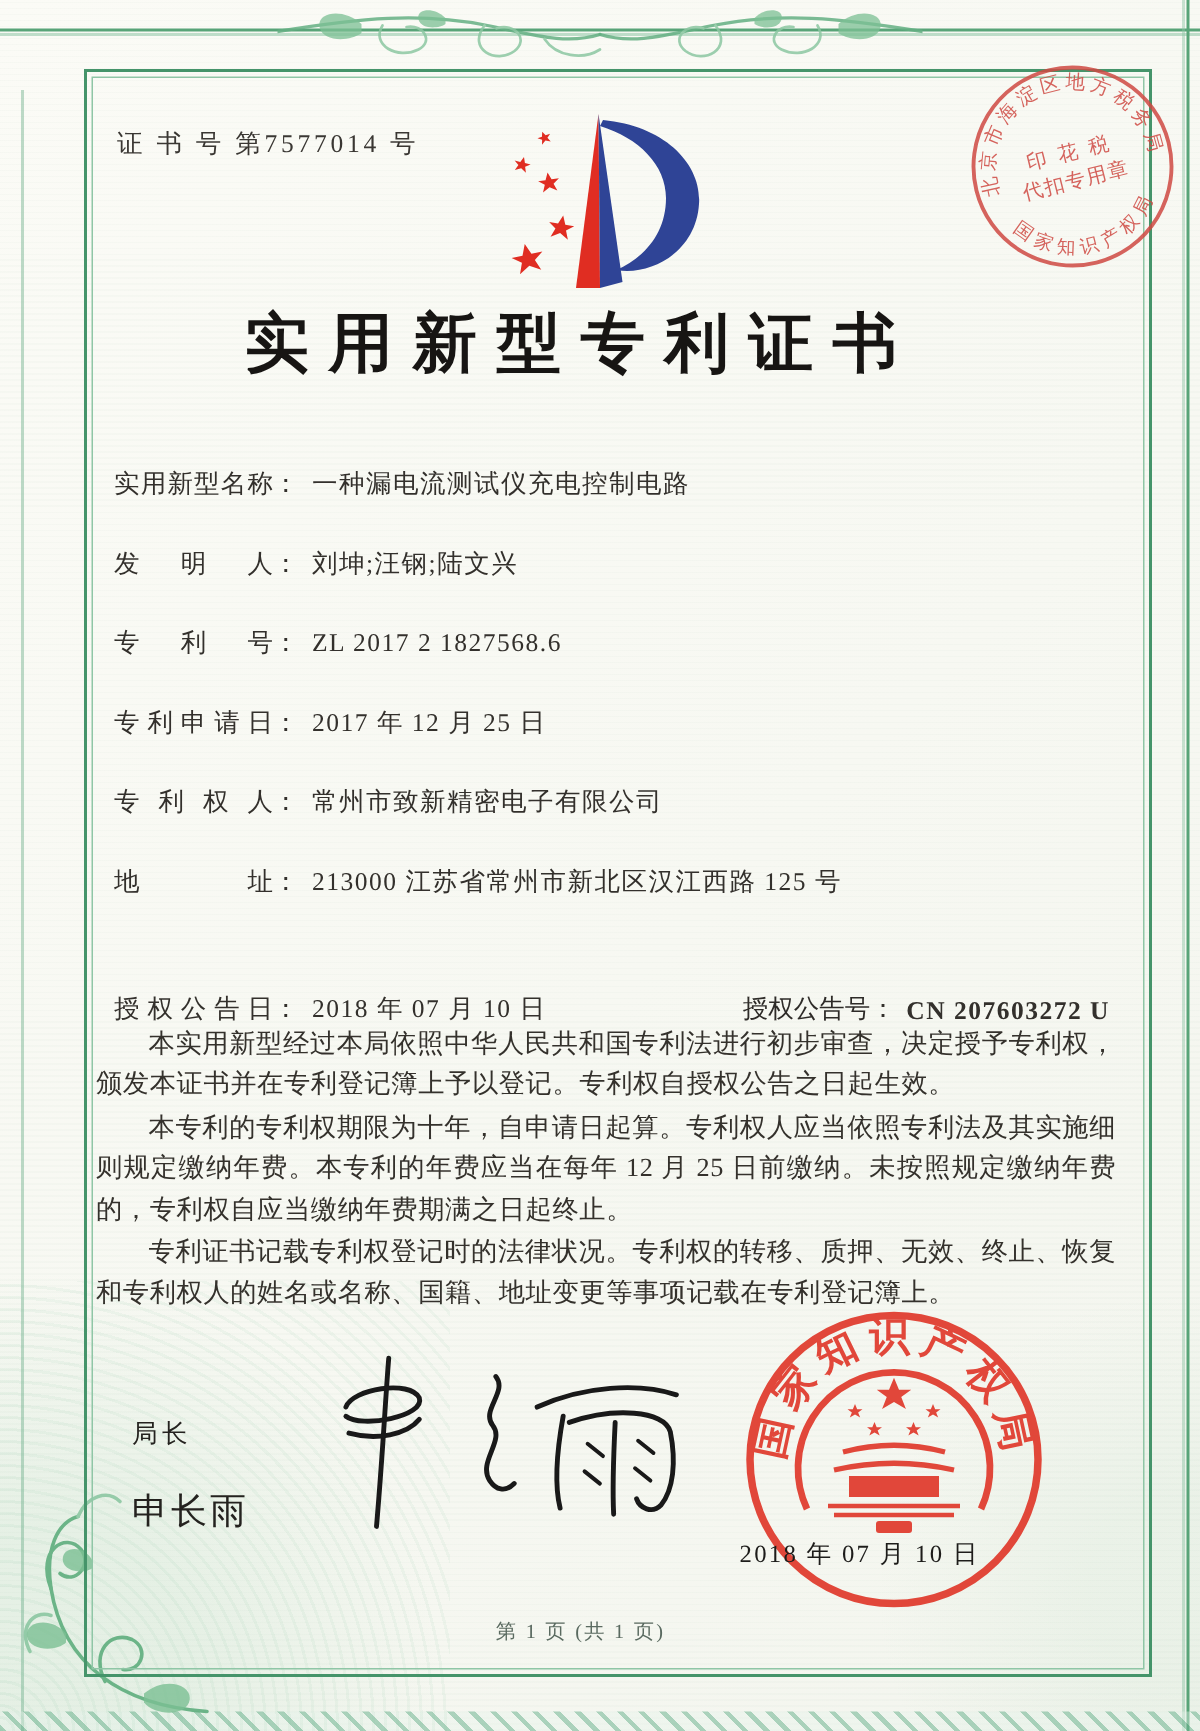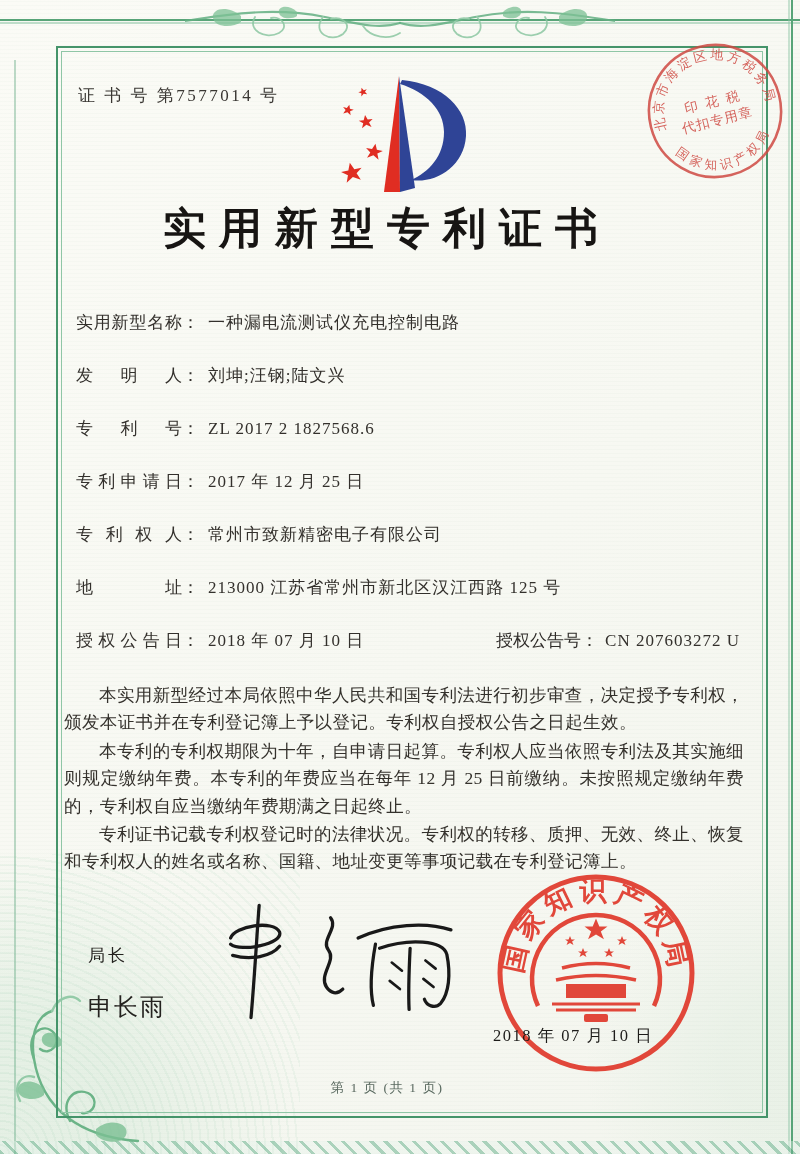--- a/index.html
+++ b/index.html
@@ -32,22 +32,22 @@
   .logo{position:absolute;left:316px;top:70px;width:170px;height:135px;}
   .tax-stamp{position:absolute;left:630px;top:26px;width:170px;height:170px;transform:rotate(-14deg);opacity:.85;}
   .tax-stamp text{font-family:"Liberation Sans","DejaVu Sans",sans-serif;fill:#cf4a43;}
   .title{position:absolute;left:0;right:26px;top:200px;text-align:center;font-size:43px;font-weight:bold;letter-spacing:13px;color:#171513;}
   
   .fields{position:absolute;left:76px;right:58px;top:311px;}
   .field-row{display:flex;align-items:baseline;height:53px;font-size:17px;}
   .flabel{flex:none;display:inline-block;width:106px;text-align:justify;text-align-last:justify;color:#33302c;}
   .colon{flex:none;color:#33302c;}
   .fvalue{margin-left:9px;letter-spacing:1px;color:#33302c;}
-  .gazette{margin-left:auto;margin-right:2px;display:flex;align-items:center;}
-  .gazette .fvalue{margin-left:7px;}
+  .gazette{margin-left:auto;margin-right:2px;display:flex;align-items:flex-end;margin-top:32px;}
+  .gazette .fvalue{margin-left:7px;font-weight:bold;}
   
   .body-text{position:absolute;left:64px;right:52px;top:682px;font-size:17.5px;line-height:27.4px;text-align:justify;color:#34312c;}
   .body-text p{margin:0 4px 1px 0;text-indent:2em;letter-spacing:.4px;}
   
   .signer-title{position:absolute;left:88px;top:944px;font-size:17px;letter-spacing:3px;color:#24221f;}
   .signer-name{position:absolute;left:88px;top:991px;font-size:24px;letter-spacing:2px;color:#24221f;}
   .signature{position:absolute;left:200px;top:898px;width:255px;height:125px;}
   .seal{position:absolute;left:478px;top:860px;width:236px;height:236px;opacity:.92;}
   .seal text{font-family:"Liberation Sans","DejaVu Sans",sans-serif;}
   .seal-date{position:absolute;left:493px;top:1025px;font-size:16.5px;letter-spacing:1.5px;color:#1d1c1a;z-index:3;}

